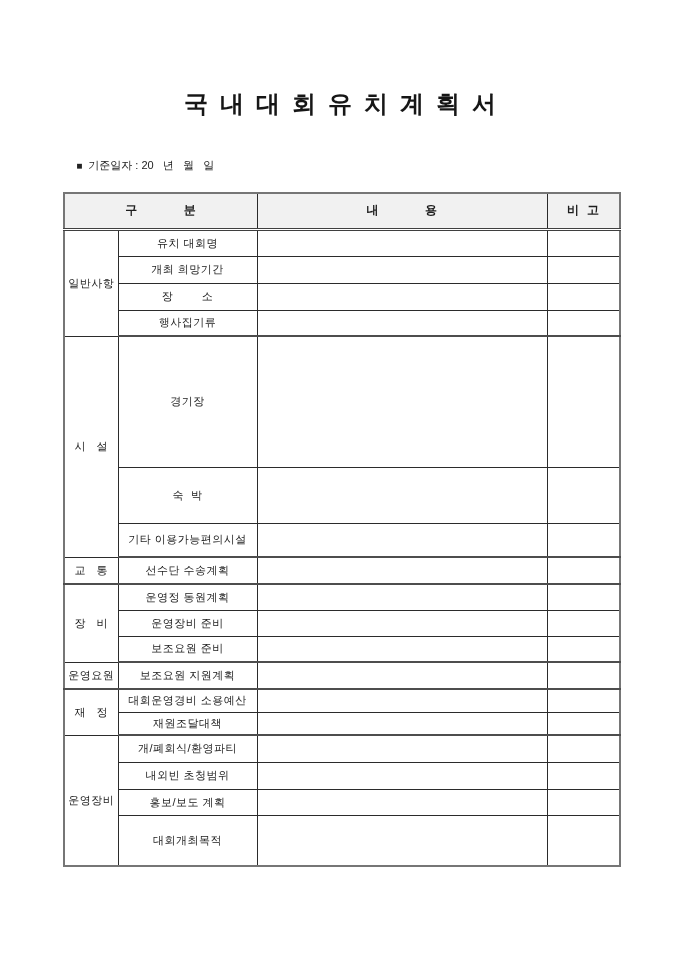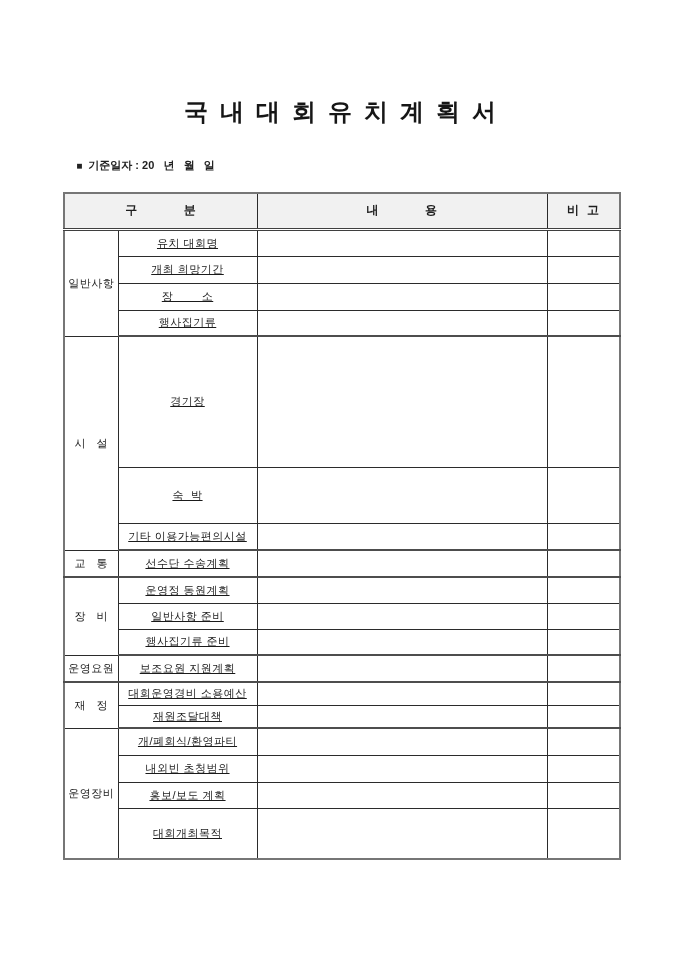--- a/index.html
+++ b/index.html
@@ -9,38 +9,38 @@
   }
   body {
     width: 680px;
     height: 962px;
     position: relative;
     font-family: "Liberation Sans", "DejaVu Sans", sans-serif;
     color: #1b1b1b;
   }
   .title {
     position: absolute;
-    top: 96px;
+    top: 88px;
     left: 0;
     width: 680px;
     margin: 0;
     text-align: center;
     font-size: 24px;
     font-weight: bold;
     letter-spacing: 12px;
     text-indent: 12px;
     white-space: pre;
     color: #161616;
   }
   .base-date {
     position: absolute;
     top: 146px;
     left: 64px;
     font-size: 11px;
-    font-weight: bold;
+    font-weight: normal;
     white-space: pre;
     color: #222222;
   }
   .base-date .bullet {
     font-size: 10px;
     margin-right: 6px;
   }
   table.form-table {
     position: absolute;
     left: 63px;
@@ -70,21 +70,21 @@
     color: #1e1e1e;
     margin-left: 25px;
   }
   td.sec {
     border-bottom: 2px solid #4d4d4d;
     font-weight: normal;
   }
   tr.sec-end td {
     border-bottom: 2px solid #4d4d4d;
   }
-  td.lbl { color: #1b1b1b; text-decoration: underline; }
+  td.lbl { color: #1b1b1b; }
   td.val, td.rmk { background: #ffffff; }
 </style>
 </head>
 <body>
 
 <div>
 
   <h1 class="title">국내대회유치계획서</h1>
 
   <div class="base-date">
@@ -132,46 +132,46 @@
         <td class="sec" rowspan="3">시   설</td>
         <td class="lbl">경기장</td>
         <td class="val"></td>
         <td class="rmk"></td>
       </tr>
       <tr style="height:56px">
         <td class="lbl">숙  박</td>
         <td class="val"></td>
         <td class="rmk"></td>
       </tr>
-      <tr class="sec-end" style="height:27px">
+      <tr class="sec-end" style="height:34px">
         <td class="lbl">기타 이용가능편의시설</td>
         <td class="val"></td>
         <td class="rmk"></td>
       </tr>
 
       <tr class="sec-end" style="height:27px">
         <td class="sec">교   통</td>
         <td class="lbl">선수단 수송계획</td>
         <td class="val"></td>
         <td class="rmk"></td>
       </tr>
 
       <tr style="height:26px">
         <td class="sec" rowspan="3">장   비</td>
         <td class="lbl">운영정 동원계획</td>
         <td class="val"></td>
         <td class="rmk"></td>
       </tr>
       <tr style="height:26px">
-        <td class="lbl">일반사항 준비</td>
+        <td class="lbl">운영장비 준비</td>
         <td class="val"></td>
         <td class="rmk"></td>
       </tr>
       <tr class="sec-end" style="height:26px">
-        <td class="lbl">행사집기류 준비</td>
+        <td class="lbl">보조요원 준비</td>
         <td class="val"></td>
         <td class="rmk"></td>
       </tr>
 
       <tr class="sec-end" style="height:27px">
         <td class="sec">운영요원</td>
         <td class="lbl">보조요원 지원계획</td>
         <td class="val"></td>
         <td class="rmk"></td>
       </tr>

